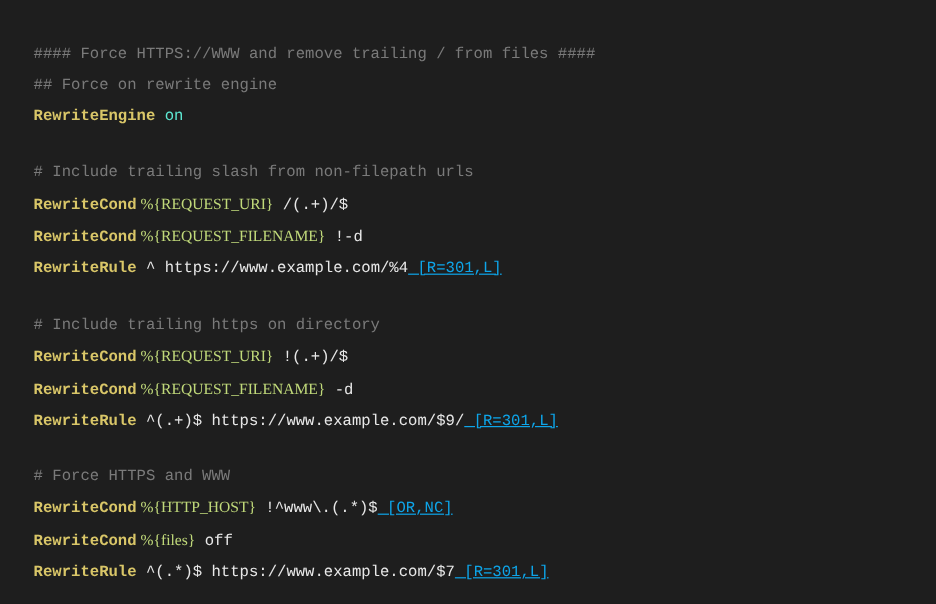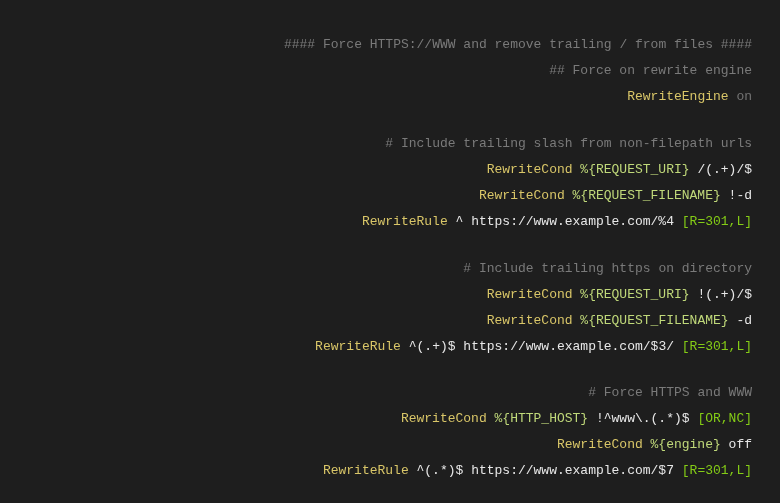--- a/index.html
+++ b/index.html
@@ -1,49 +1,49 @@
 <!DOCTYPE html>
 <html><head>
   <meta charset="utf-8">
   <style>
-    * { margin: 0; padding: 0; box-sizing: border-box; text-align: right; }
+    * { margin: 0; padding: 0; box-sizing: border-box; }
     body {
       background: #1e1e1e;
       font-family: 'Consolas', 'Monaco', 'Courier New', monospace;
       font-size: 13px;
       padding: 32px 28px;
       line-height: 2.0;
       color: #d4d4d4;
       width: 780px;
       height: 503px;
       overflow: hidden;
     }
     .line { white-space: pre; }
     .comment { color: #7a7a7a; }
-    .directive { color: #d9c668; }
-    .string { color: #737373; }
-    .var { color: #c0d97a; }
+    .directive { color: #d9c668; font-weight: bold; }
+    .string { color: #5eead4; }
+    .var { color: #c0d97a; font-family: Liberation Serif, serif; }
     .regex { color: #e8e8e8; }
-    .flags { color: #84cc16; }
+    .flags { color: #0ea5e9; text-decoration: underline; }
     .url { color: #e8e8e8; }
     .blank { height: 1.6em; }
   </style>
 </head>
 <body>
 
 <div class="line"><span class="comment">#### Force HTTPS://WWW and remove trailing / from files ####</span></div>
 <div class="line"><span class="comment">## Force on rewrite engine</span></div>
 <div class="line"><span class="directive">RewriteEngine</span><span class="string"> on</span></div>
 <div class="blank"></div>
 <div class="line"><span class="comment"># Include trailing slash from non-filepath urls</span></div>
 <div class="line"><span class="directive">RewriteCond</span><span class="var"> %{REQUEST_URI}</span><span class="regex"> /(.+)/$</span></div>
 <div class="line"><span class="directive">RewriteCond</span><span class="var"> %{REQUEST_FILENAME}</span><span class="regex"> !-d</span></div>
 <div class="line"><span class="directive">RewriteRule</span><span class="regex"> ^ </span><span class="url">https://www.example.com/%4</span><span class="flags"> [R=301,L]</span></div>
 <div class="blank"></div>
 <div class="line"><span class="comment"># Include trailing https on directory</span></div>
 <div class="line"><span class="directive">RewriteCond</span><span class="var"> %{REQUEST_URI}</span><span class="regex"> !(.+)/$</span></div>
 <div class="line"><span class="directive">RewriteCond</span><span class="var"> %{REQUEST_FILENAME}</span><span class="regex"> -d</span></div>
-<div class="line"><span class="directive">RewriteRule</span><span class="regex"> ^(.+)$ </span><span class="url">https://www.example.com/$3/</span><span class="flags"> [R=301,L]</span></div>
+<div class="line"><span class="directive">RewriteRule</span><span class="regex"> ^(.+)$ </span><span class="url">https://www.example.com/$9/</span><span class="flags"> [R=301,L]</span></div>
 <div class="blank"></div>
 <div class="line"><span class="comment"># Force HTTPS and WWW</span></div>
 <div class="line"><span class="directive">RewriteCond</span><span class="var"> %{HTTP_HOST}</span><span class="regex"> !^www\.(.*)$</span><span class="flags"> [OR,NC]</span></div>
-<div class="line"><span class="directive">RewriteCond</span><span class="var"> %{engine}</span><span class="regex"> off</span></div>
+<div class="line"><span class="directive">RewriteCond</span><span class="var"> %{files}</span><span class="regex"> off</span></div>
 <div class="line"><span class="directive">RewriteRule</span><span class="regex"> ^(.*)$ </span><span class="url">https://www.example.com/$7</span><span class="flags"> [R=301,L]</span></div>
 
 </body></html>

